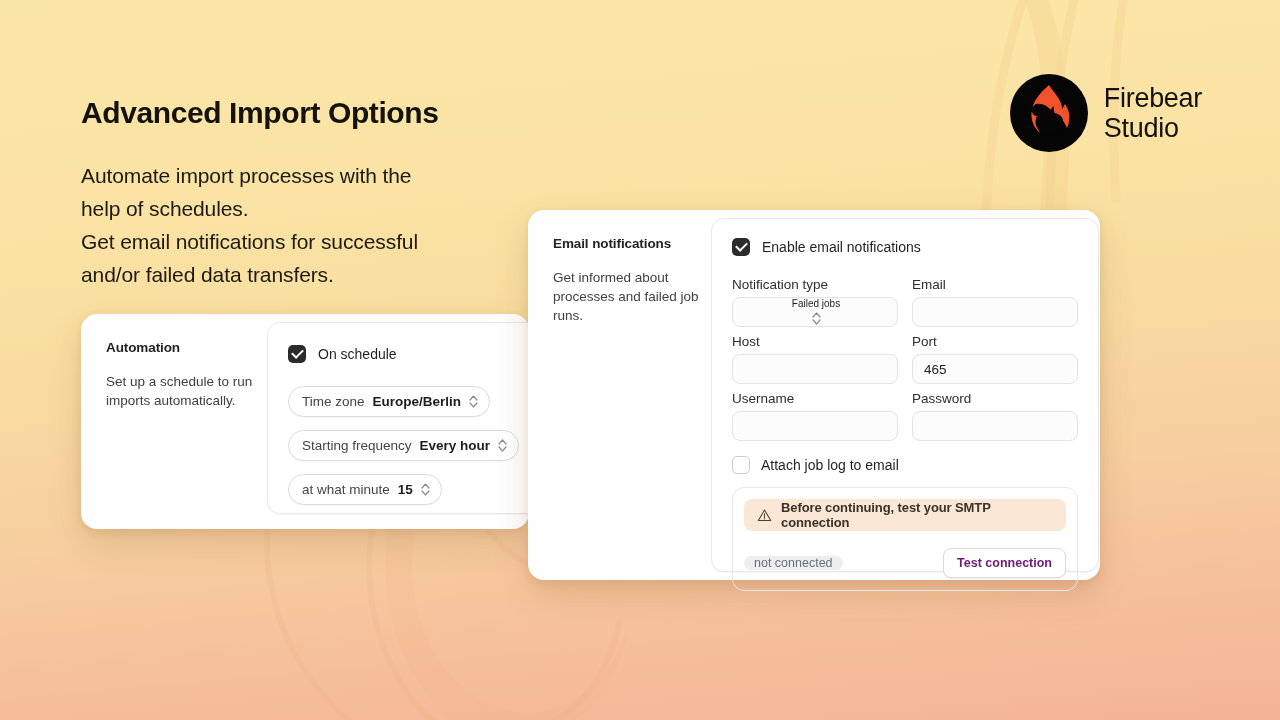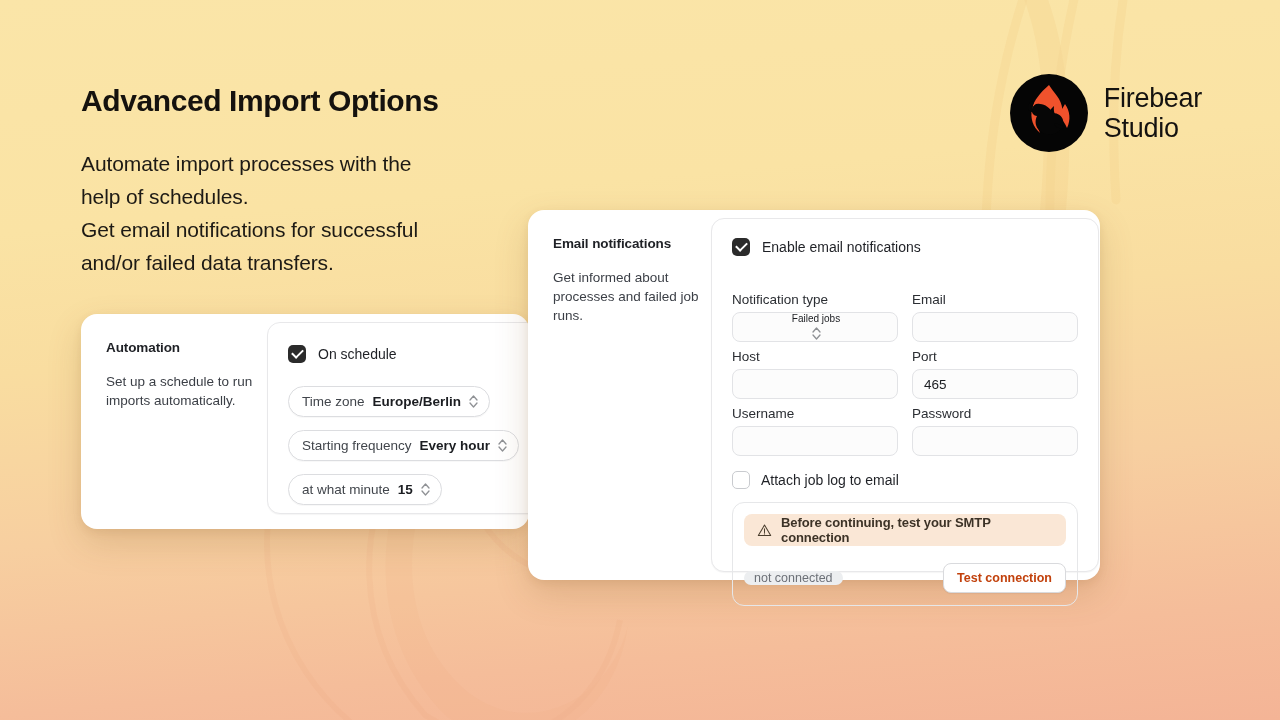--- a/index.html
+++ b/index.html
@@ -35,21 +35,21 @@
   #wm-bear {
     left: 210px; bottom: -70px;
     width: 480px; height: 360px;
     opacity: .30;
   }
 
   
   .headline {
     position: absolute;
     left: 81px;
-    top: 84px;
+    top: 96px;
     width: 560px;
   }
   .headline h1 {
     font-size: 30px;
     font-weight: 700;
     letter-spacing: -0.4px;
     color: #15120e;
     line-height: 1.1;
   }
   .headline .lede {
@@ -216,21 +216,21 @@
   #card-email .inner-card {
     position: absolute;
     left: 183px;
     top: 8px;
     width: 388px;
     height: 354px;
     padding: 19px 20px 0 20px;
   }
 
   .field-grid {
-    margin-top: 36px;
+    margin-top: 21px;
     display: grid;
     grid-template-columns: 1fr 1fr;
     column-gap: 14px;
     row-gap: 0px;
   }
   .fld-label {
     font-size: 13.5px;
     color: #2b2e33;
     padding-bottom: 5px;
   }
@@ -303,21 +303,21 @@
     border-radius: 7px;
     font-size: 12.5px;
     padding: 0 10px;
   }
   .btn {
     background: #fff;
     border: 1px solid #d9dadd;
     border-radius: 8px;
     font-size: 12.5px;
     font-weight: 700;
-    color: #c2410c;
+    color: #701a75;
     padding: 7px 13px;
     box-shadow: 0 1px 1px rgba(22,29,37,.05);
     cursor: pointer;
   }
 </style>
 </head>
 <body>
 
 <svg class="wm" id="wm-streaks" viewBox="0 0 360 300">
   <g fill="none" stroke="#f0c880" stroke-width="9" stroke-linecap="round" opacity=".55">

